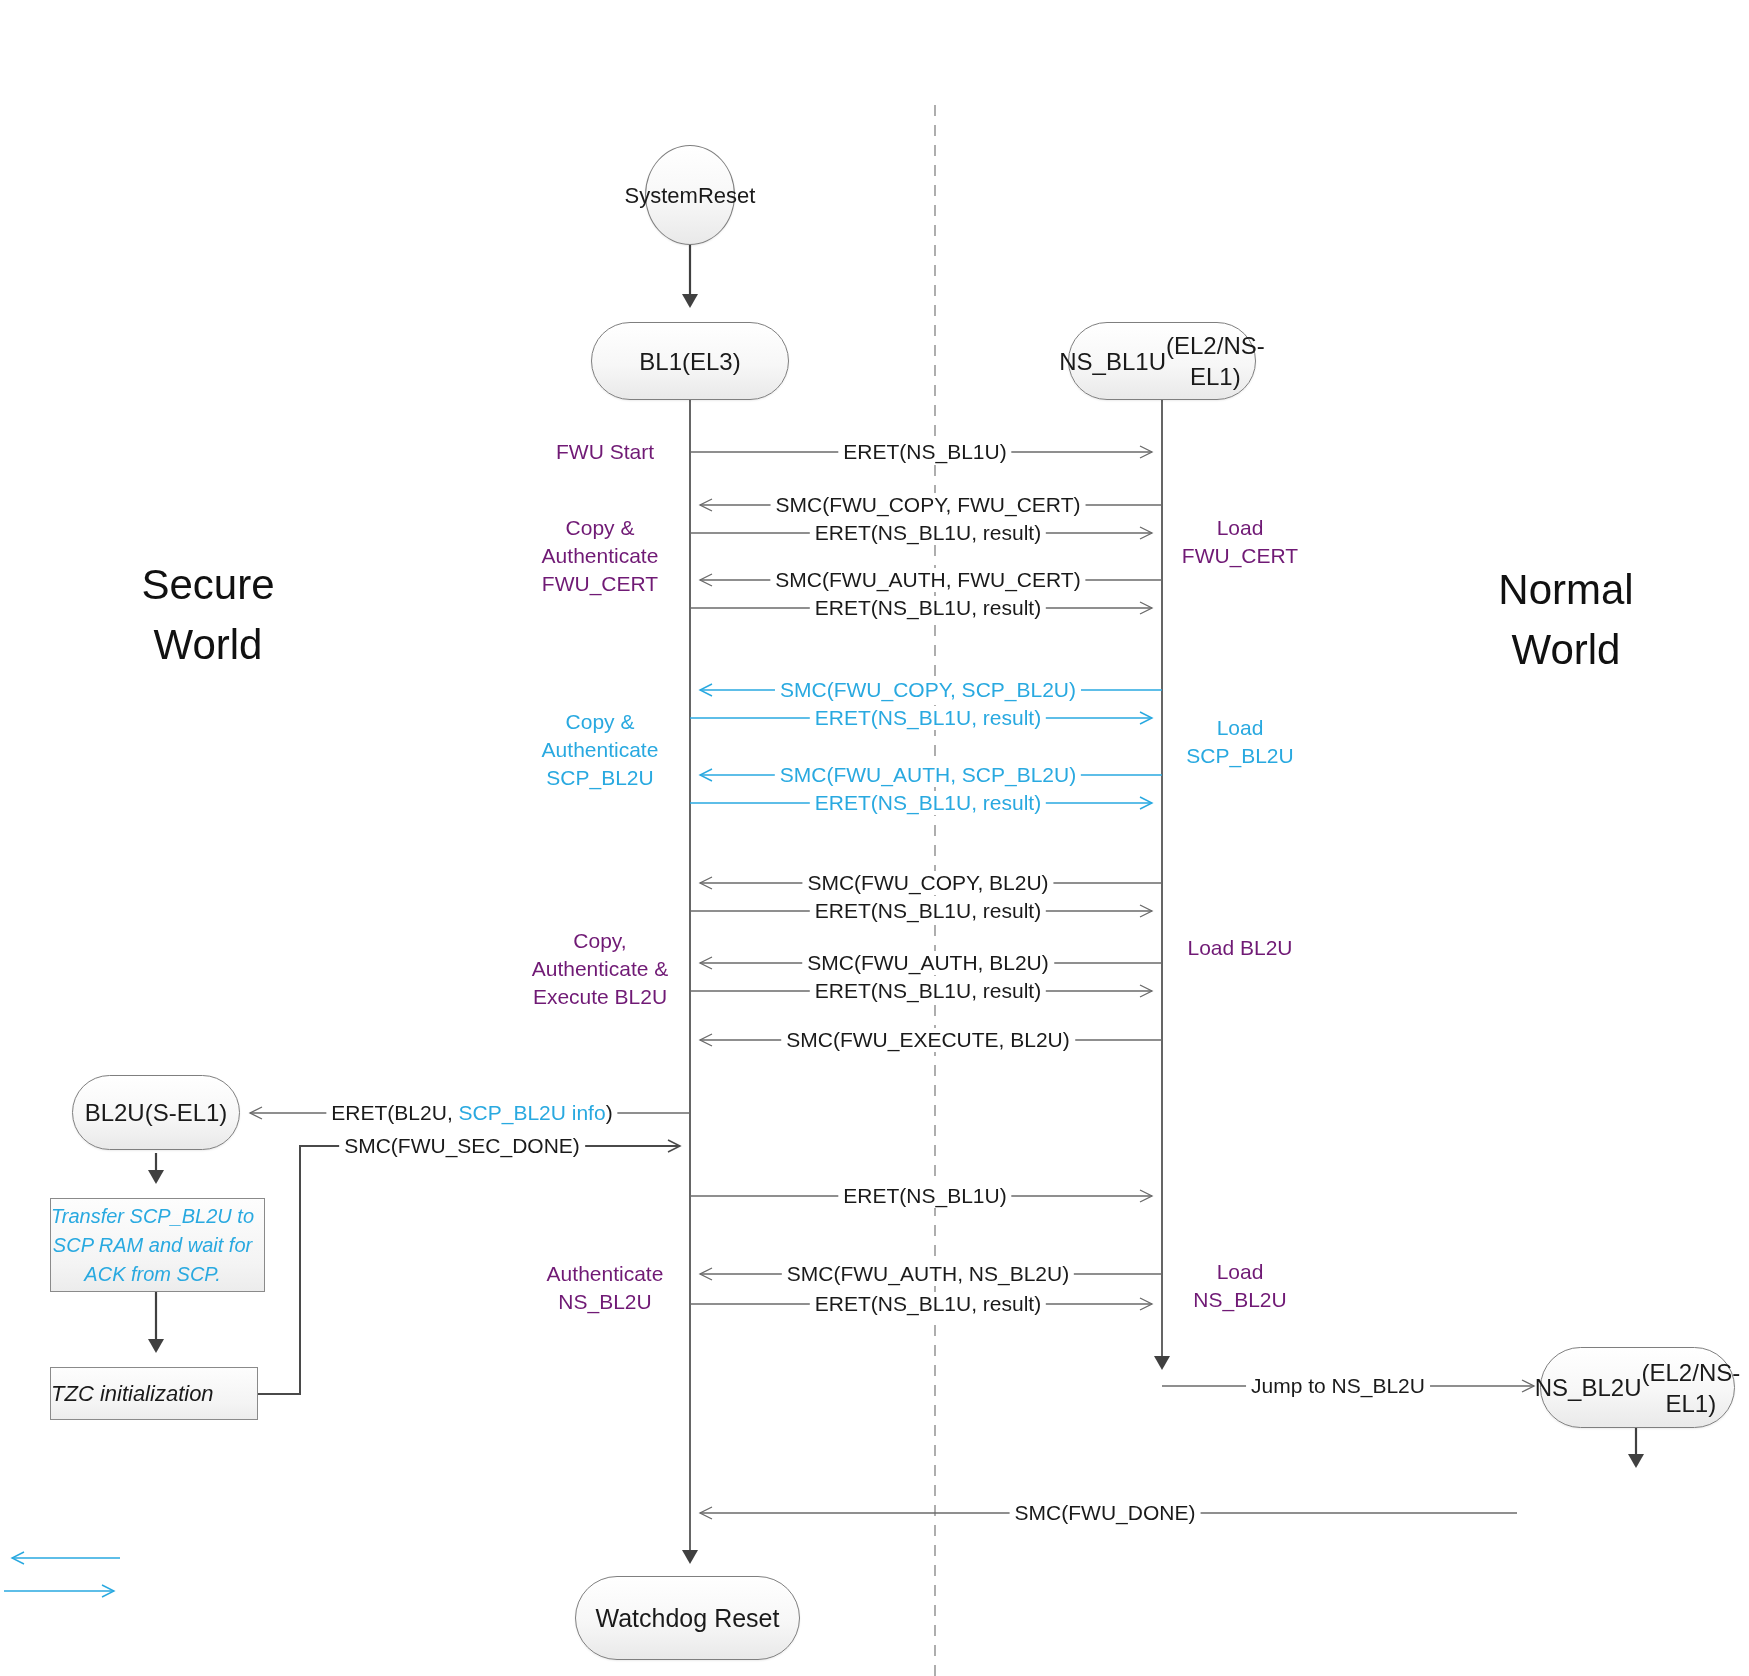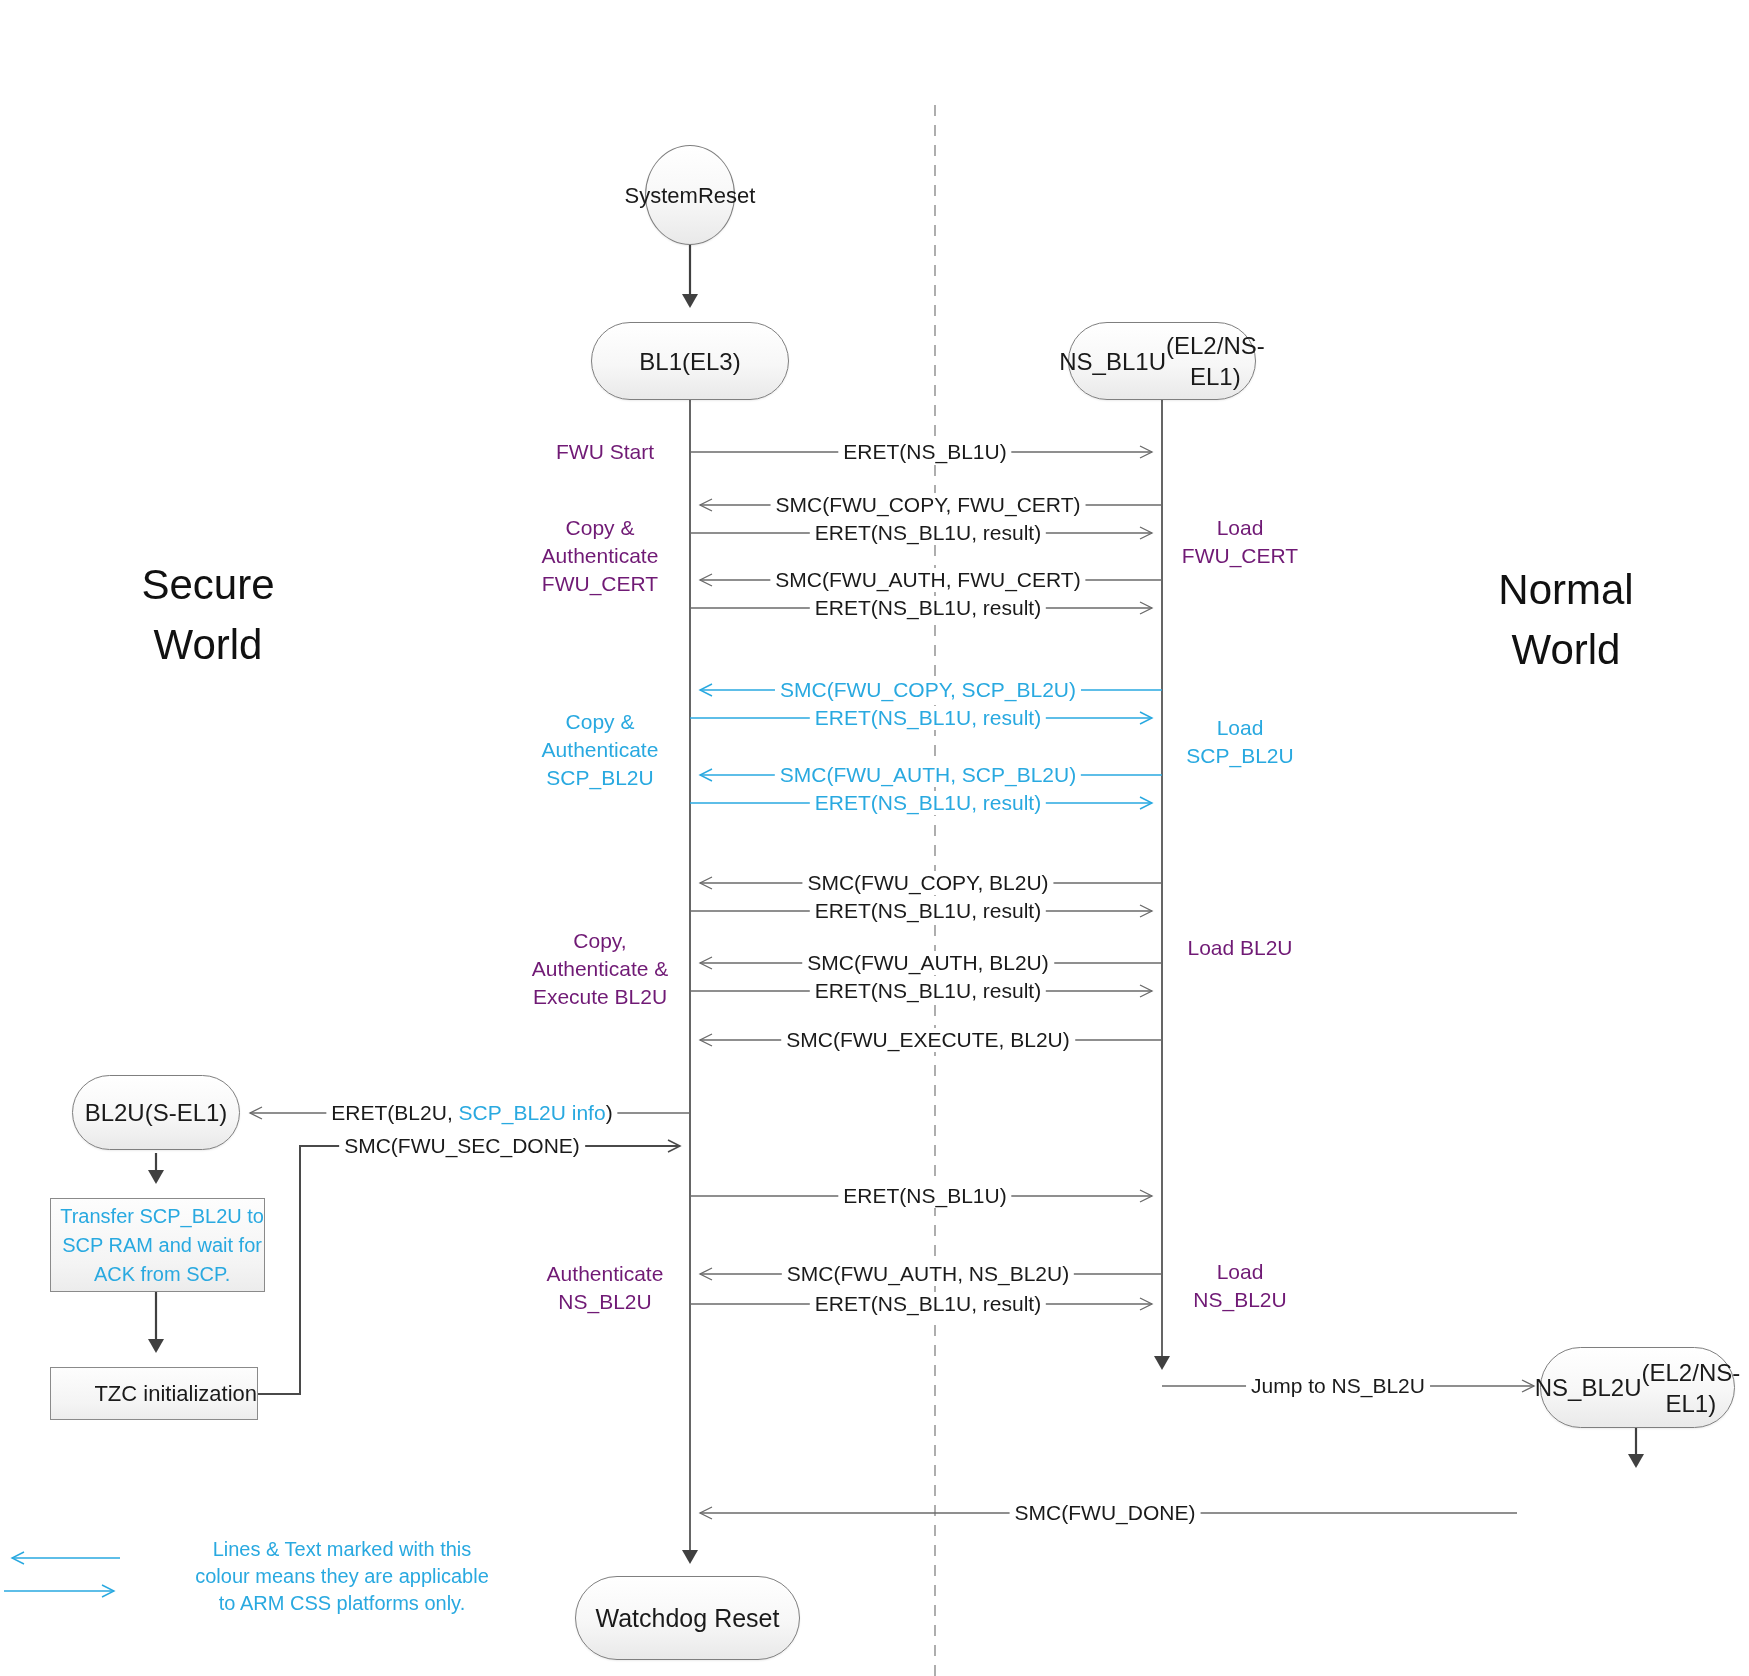--- a/index.html
+++ b/index.html
@@ -20,21 +20,21 @@
     border: 1.6px solid #7f7f7f; background: linear-gradient(180deg, #ffffff 0%, #f7f7f7 55%, #e9e9e9 100%);
     display: flex; flex-direction: row; align-items: center; justify-content: center;
     font-size: 24px; line-height: 31px; text-align: center; color: #1a1a1a;
     box-shadow: 0 1px 2px rgba(0,0,0,0.08);
   }
   .stadium { border-radius: 42px; }
   .ellipse { border-radius: 50%; font-size: 22px; line-height: 27px; }
   .pbox {
     position: absolute; z-index: 4; box-sizing: border-box;
     border: 1.2px solid #8a8a8a; background: linear-gradient(180deg, #fdfdfd 0%, #f4f4f4 70%, #ececec 100%);
-    display: flex; align-items: center; justify-content: flex-end; text-align: center;
+    display: flex; align-items: center; justify-content: flex-start; text-align: center; font-style: italic;
   }
   .pbox .ptext { white-space: pre-line; }
 
   .msg {
     position: absolute; transform: translate(-50%,-50%); z-index: 2;
     background: #ffffff; padding: 0 5px; font-size: 21px; white-space: nowrap; color: #1a1a1a;
   }
   .stage {
     position: absolute; transform: translate(-50%,-50%); z-index: 2; text-align: center;
     font-size: 21px; line-height: 28px; white-space: pre-line; color: #701a75;
@@ -205,17 +205,14 @@
   <div class="msg" style="left:472px; top:1113px;"><span>ERET(BL2U, </span><span class="blue">SCP_BL2U info</span><span>)</span></div>
   <div class="msg" style="left:462px; top:1146px;">SMC(FWU_SEC_DONE)</div>
 
   <div class="msg" style="left:925px; top:1196px;">ERET(NS_BL1U)</div>
   <div class="msg" style="left:928px; top:1274px;">SMC(FWU_AUTH, NS_BL2U)</div>
   <div class="msg" style="left:928px; top:1304px;">ERET(NS_BL1U, result)</div>
 
   <div class="msg" style="left:1338px; top:1386px;">Jump to NS_BL2U</div>
   <div class="msg" style="left:1105px; top:1513px;">SMC(FWU_DONE)</div>
 
-  <div class="legend-note" style="left:342px; top:1576px;">Lines &amp; Text marked with this
-colour means they are applicable
-to ARM CSS platforms only.</div>
 
 </div>
 
 </body></html>

